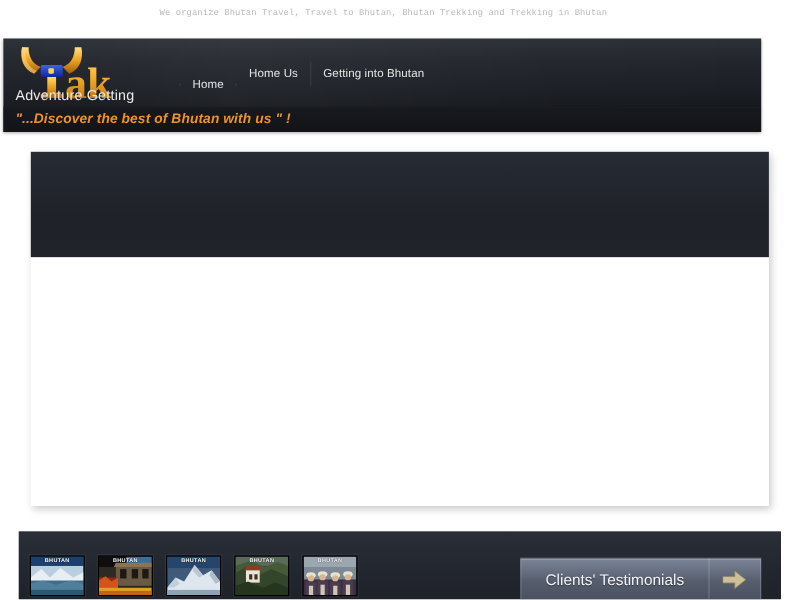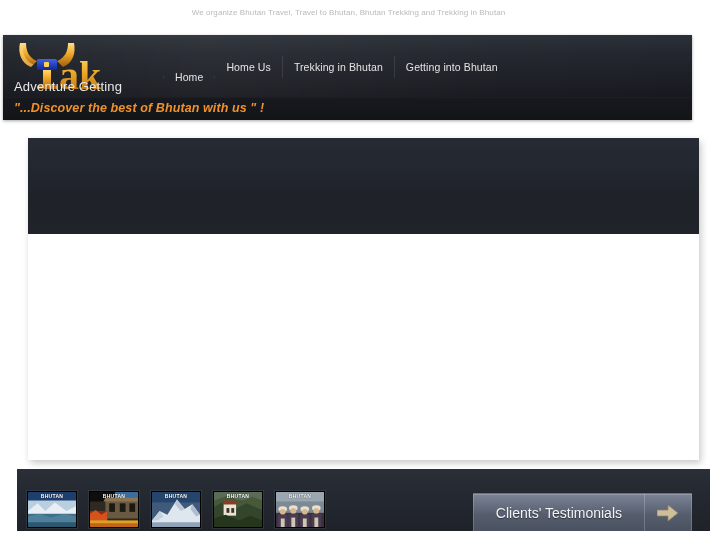--- a/index.html
+++ b/index.html
@@ -21,20 +21,21 @@
     position: absolute;
     top: 7px;
     left: 0;
     width: 697px;
     text-align: center;
     font-size: 8px;
     color: #b9b9b9;
     letter-spacing: 0.1px;
     line-height: 11px;
     white-space: nowrap;
+    font-family: Liberation Mono, monospace;
   }
 
   
   .header {
     position: absolute;
     left: 3px;
     top: 35px;
     width: 689px;
     height: 85px;
     background:
@@ -163,21 +164,21 @@
     top: 96px;
     width: 671px;
     height: 226px;
     background: #ffffff;
   }
 
   
   .footer {
     position: absolute;
     left: 17px;
-    top: 469px;
+    top: 483px;
     width: 693px;
     height: 62px;
     background: linear-gradient(180deg,
       #2a2f38 0%,
       #262a33 28%,
       #22262e 60%,
       #1f2229 100%);
     overflow: hidden;
   }
 
@@ -288,21 +289,20 @@
       <path d="M31 33 L39 33 L39 47 L45 49 L45 52 L25 52 L25 49 L31 47 Z" fill="url(#gold)"></path>
 
       <text x="47" y="52" font-family="Liberation Serif, serif" font-size="40" font-weight="bold" fill="url(#gold)">ak</text>
     </svg>
   </div>
   <div class="logo-sub">Adventure Getting</div>
 
   <nav class="nav">
     <div class="nav-item">Home</div>
     <div class="nav-item">Home Us</div>
-    <div class="nav-item">Trekking in Bhutan</div>
     <div class="nav-item">Getting into Bhutan</div>
 
   </nav>
 
   <div class="slogan-bar">
     <div class="slogan">"...Discover the best of Bhutan with us  " !</div>
   </div>
 </div>
 
 <div class="content-card">

